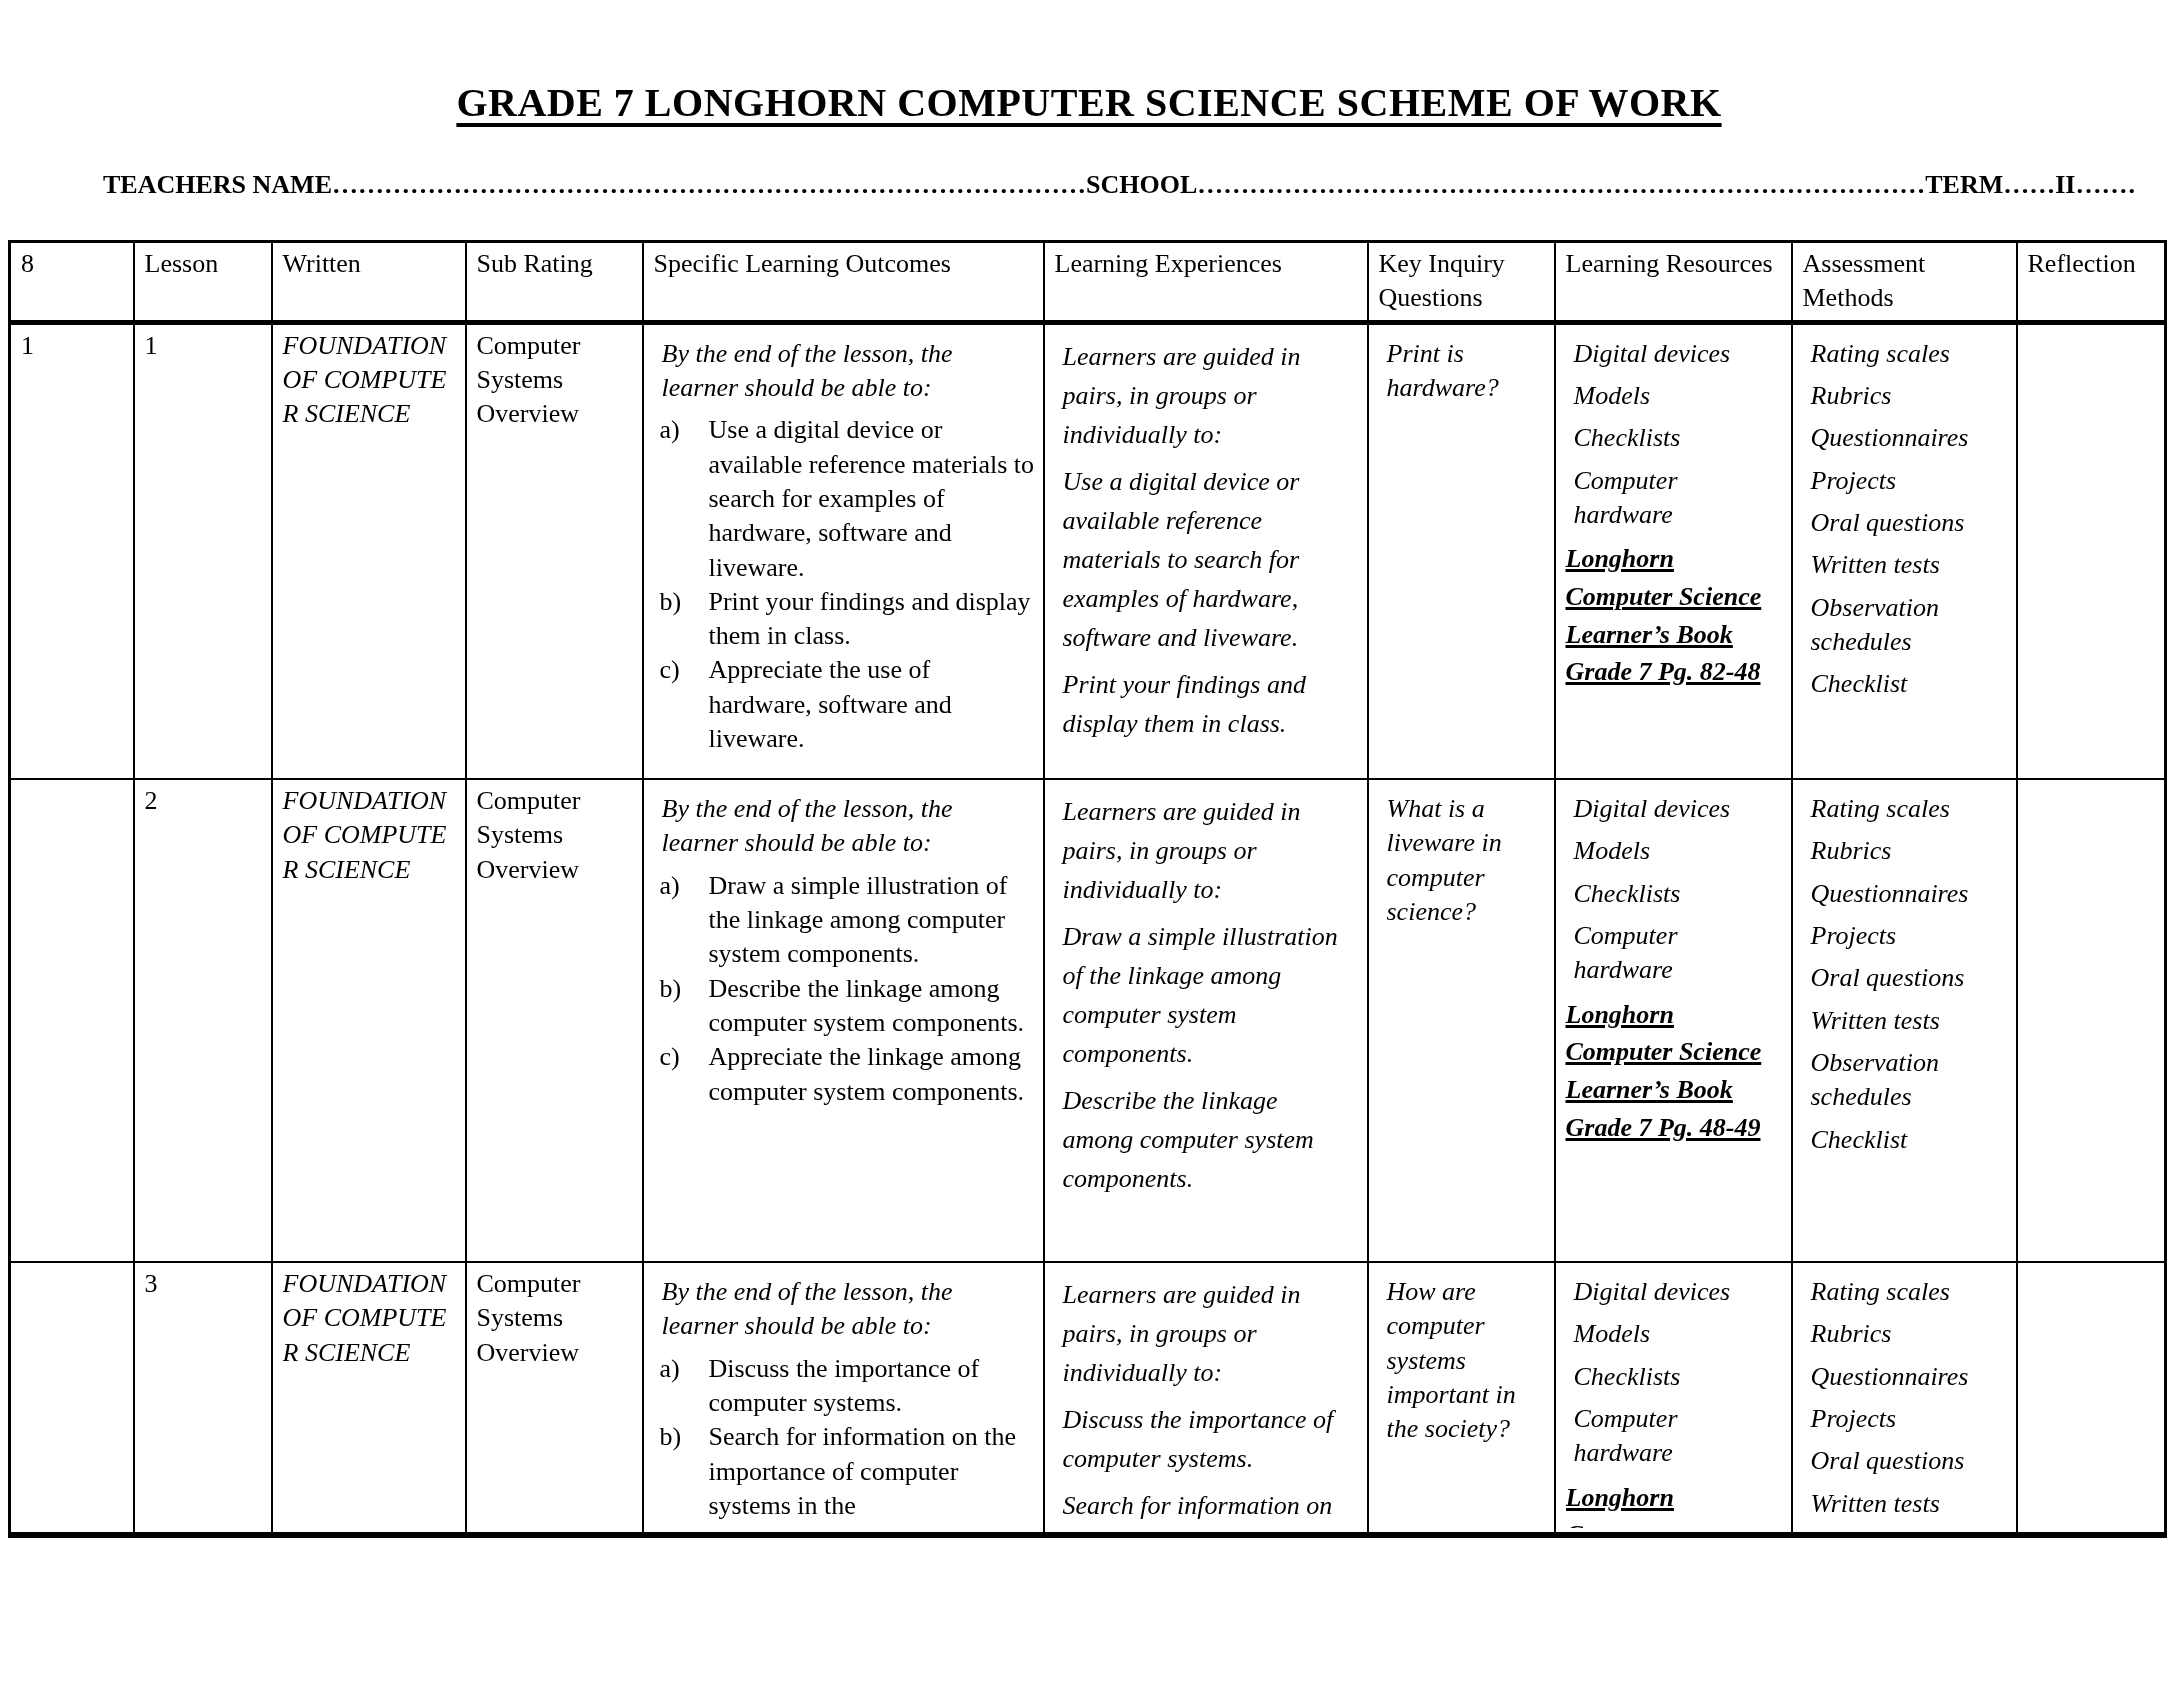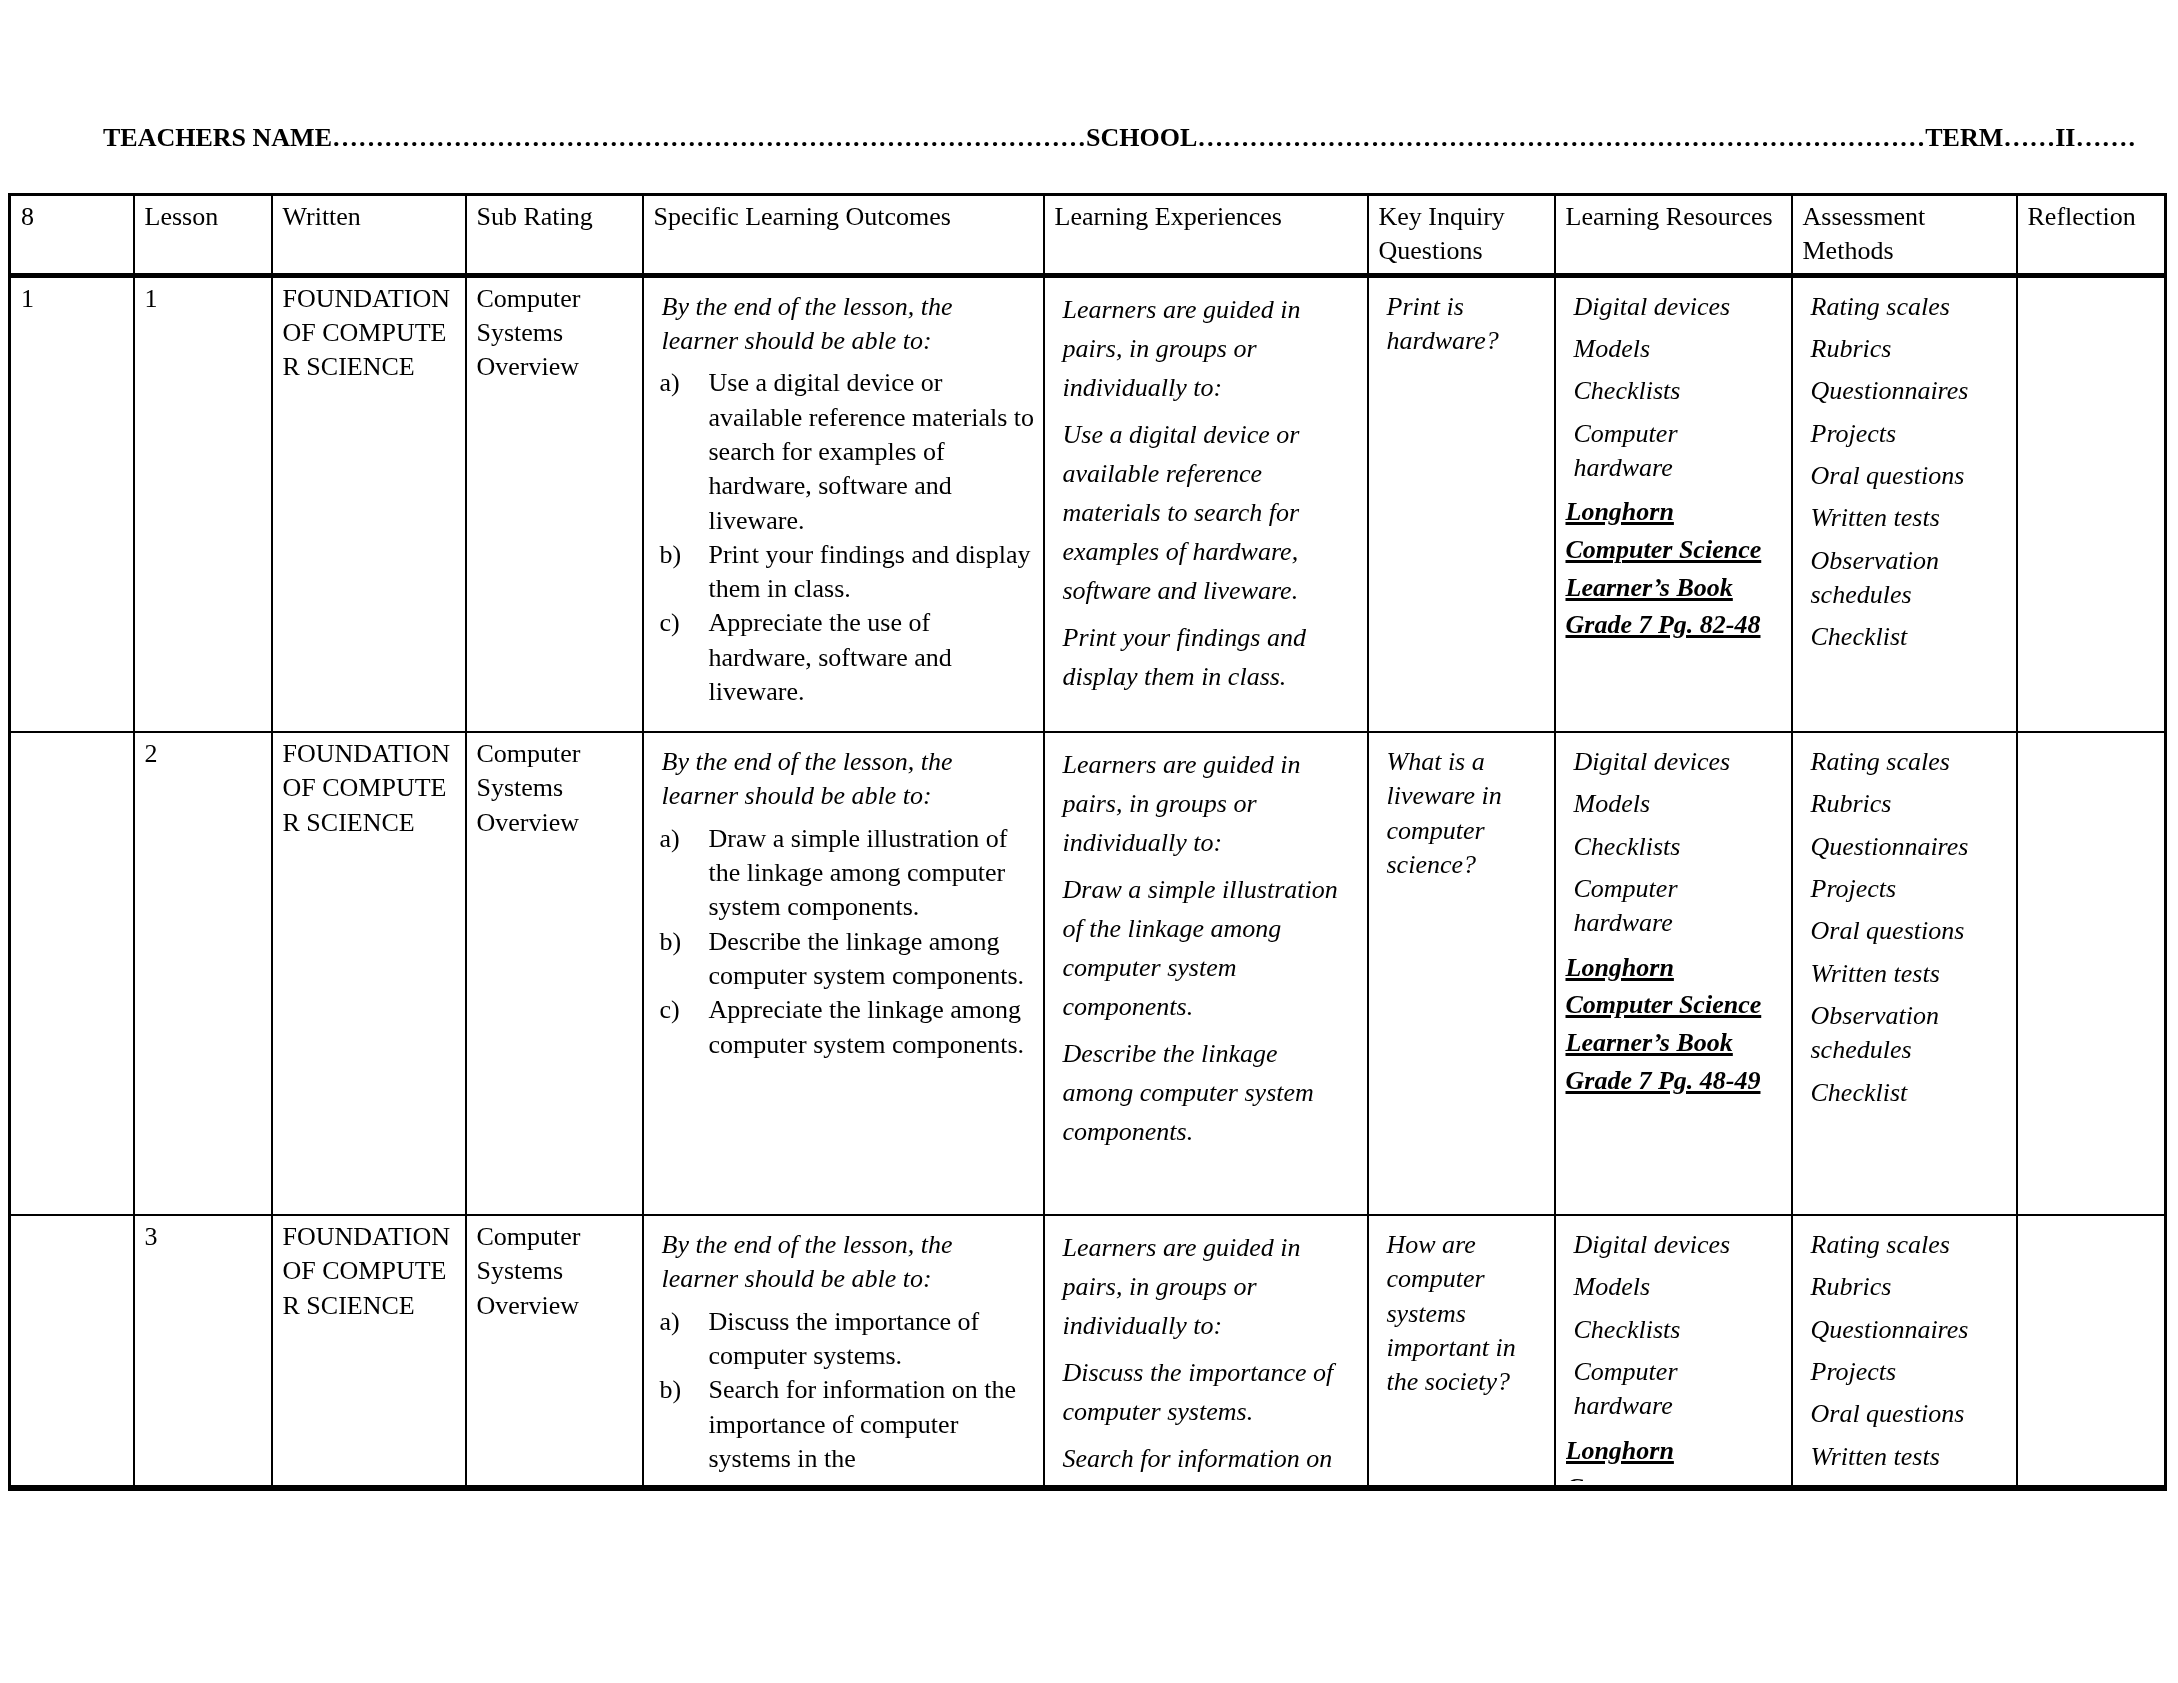--- a/index.html
+++ b/index.html
@@ -26,38 +26,39 @@
     width:2154px;
     border:3px solid #000; border-bottom-width:6px;
   }
   .sow th, .sow td {
     border:2px solid #000; vertical-align:top; text-align:left;
     font-weight:normal; font-size:26px; line-height:1.32;
     padding:4px 8px 4px 10px;
     overflow:hidden;
   }
   .sow thead th { border-bottom-width:5px; height:79px; }
-  .strand-cell { word-break:break-all; }
+  .strand-cell { word-break:break-all;font-style:italic; }
   .sow p { margin:8px;font-style:italic; }
   .exp p { line-height:1.5; }
   ol.alpha { list-style:none; counter-reset:it; margin:0; padding:0; }
   ol.alpha li { counter-increment:it; padding-left:55px; position:relative; }
   ol.alpha li::before { content:counter(it, lower-alpha) ")"; position:absolute; left:6px; }
   .book {
     font-weight:bold; font-style:italic;
     text-decoration:underline; text-decoration-thickness:3px;
     line-height:1.45;
   }
   .clip { height:261px; overflow:hidden; }
 </style>
 </head>
 <body>
 
 <div class="page">
 
+  <div class="title">GRADE 7 LONGHORN COMPUTER SCIENCE SCHEME OF WORK</div>
 
   <div class="byline"><span>TEACHERS NAME</span><span>……………………………………………………………………………</span><span>SCHOOL</span><span>…………………………………………………………………………</span><span>TERM</span><span>……</span><span>II</span><span>………………</span></div>
 
   <table class="sow" id="sow">
     <colgroup>
       <col style="width:124px">
         <col style="width:138px">
         <col style="width:194px">
       <col style="width:177px">
         <col style="width:401px">

